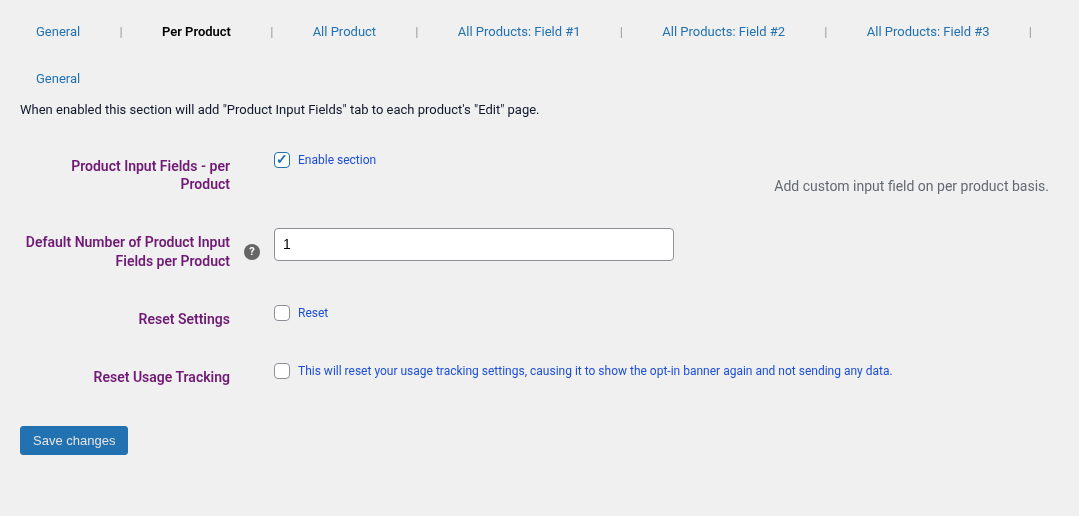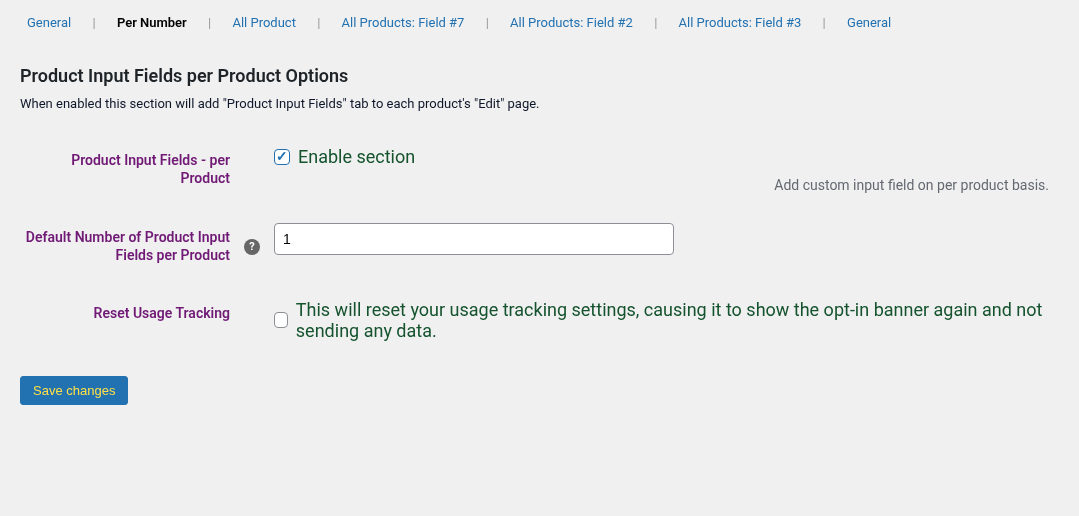--- a/index.html
+++ b/index.html
@@ -17,21 +17,21 @@
   }
   .subsubsub {
     list-style: none;
     margin: 8px 0 0;
     padding: 0;
     font-size: 13px;
     color: #646970;
   }
   .subsubsub li {
     display: inline-block;
-    margin: 7px;
+    margin: 16px;
     padding: 0;
     white-space: nowrap;
     text-align: center;
   }
   .subsubsub a {
     color: #2271b1;
     text-decoration: none;
     padding: 0;
   }
   .subsubsub a.current {
@@ -116,22 +116,22 @@
   input[type="checkbox"].styled:checked::after {
     content: "✓";
     position: absolute;
     top: -2px;
     left: 1px;
     font-size: 14px;
     color: #2271b1;
     font-weight: bold;
   }
   .cb-label {
-    font-size: 18px;
-    color: #14532d;
+    font-size: 12px;
+    color: #1d4ed8;
   }
   .field-desc {
     display: block;
     margin-top: 10px;
     color: #646970;
     font-size: 14px;
     text-align: right;
   }
   input[type="number"] {
     width: 400px;
@@ -139,50 +139,49 @@
     padding: 4px 8px;
     font-size: 14px;
     border: 1px solid #8c8f94;
     border-radius: 4px;
     background: #fff;
     line-height: 1.6;
   }
   .button-primary {
     background: #2271b1;
     border: 1px solid #2271b1;
-    color: #fde047;
+    color: #e5e5e5;
     font-size: 13px;
     padding: 6px 12px;
     border-radius: 3px;
     cursor: pointer;
     margin-top: 20px;
   }
 </style>
 </head>
 <body>
 
 <div class="wrap">
 
   <ul class="subsubsub">
     <li><a href="#">General</a></li>
     <li class="sep">|</li>
-    <li><a href="#" class="current">Per Number</a></li>
+    <li><a href="#" class="current">Per Product</a></li>
     <li class="sep">|</li>
     <li><a href="#">All Product</a></li>
     <li class="sep">|</li>
-    <li><a href="#">All Products: Field #7</a></li>
+    <li><a href="#">All Products: Field #1</a></li>
     <li class="sep">|</li>
     <li><a href="#">All Products: Field #2</a></li>
     <li class="sep">|</li>
     <li><a href="#">All Products: Field #3</a></li>
     <li class="sep">|</li>
     <li><a href="#">General</a></li>
   </ul>
 
-  <h2>Product Input Fields per Product Options</h2>
   <p class="desc">When enabled this section will add "Product Input Fields" tab to each product's "Edit" page.</p>
 
   <table class="form-table">
     <tbody>
         <tr>
       <th>Product Input Fields - per Product</th>
       <td class="help-col"></td>
       <td>
         <div class="checkbox-row">
           <input type="checkbox" class="styled" checked="" style="">
@@ -199,20 +198,30 @@
       <td>
         <input type="number" value="1" style="">
       </td>
     </tr>
   </tbody>
     </table>
 
 
   <table class="form-table">
     <tbody>
+        <tr>
+      <th>Reset Settings</th>
+      <td class="help-col"></td>
+      <td>
+        <div class="checkbox-row">
+          <input type="checkbox" class="styled" style="">
+          <span class="cb-label">Reset</span>
+        </div>
+      </td>
+    </tr>
     <tr>
       <th>Reset Usage Tracking</th>
       <td class="help-col"></td>
       <td>
         <div class="checkbox-row">
           <input type="checkbox" class="styled" style="">
           <span class="cb-label">This will reset your usage tracking settings, causing it to show the opt-in banner again and not sending any data.</span>
         </div>
       </td>
     </tr>

